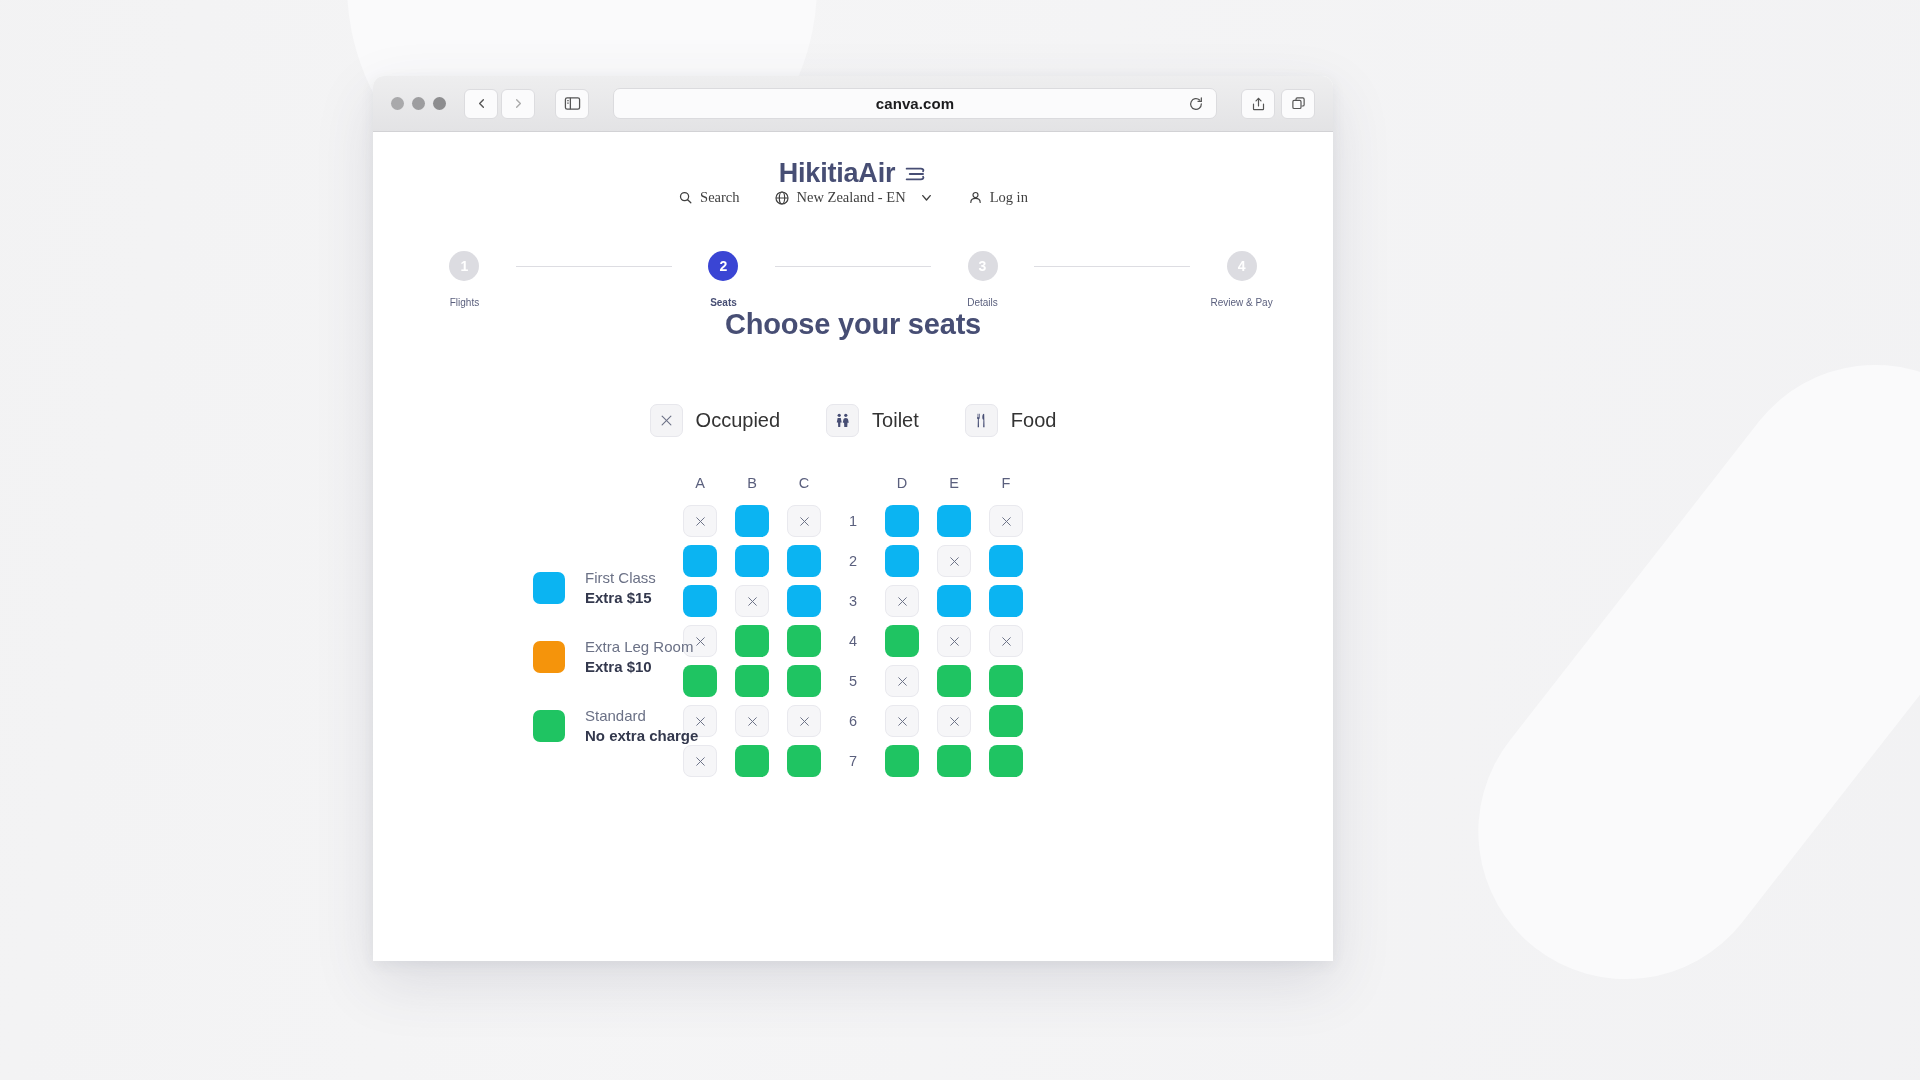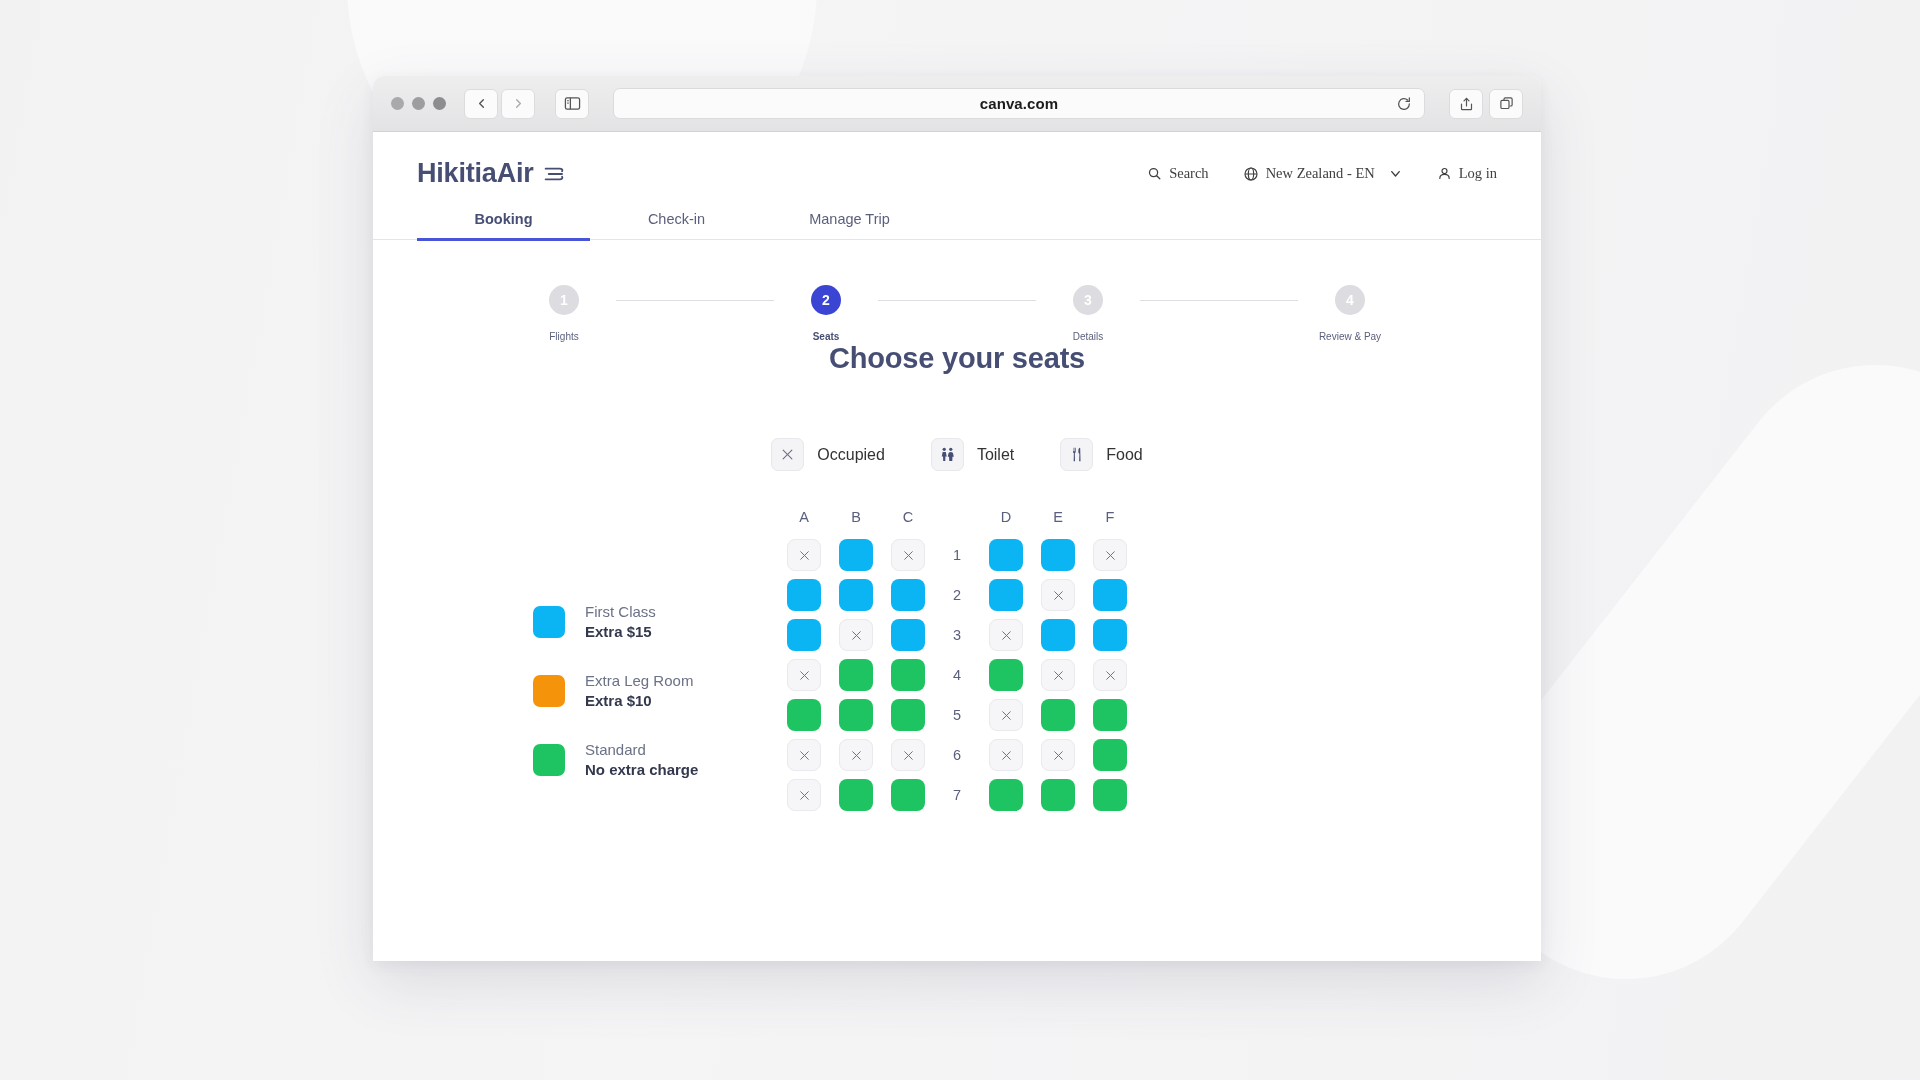--- a/index.html
+++ b/index.html
@@ -48,21 +48,21 @@
     height: 1080px;
     background: linear-gradient(100deg, #f2f2f3 0%, #f6f6f7 38%, #f1f1f3 100%);
     opacity: .55;
   }
 
   
   .browser {
     position: absolute;
     left: 373px;
     top: 76px;
-    width: 1168px;
+    width: 960px;
     height: 885px;
     border-radius: 11px 11px 0 0;
     background: #ffffff;
     box-shadow: 0 22px 60px rgba(60,64,90,.13), 0 4px 14px rgba(60,64,90,.07);
     overflow: hidden;
   }
 
   .chrome {
     height: 56px;
     background: linear-gradient(#eeeeef, #e3e3e5);
@@ -114,20 +114,21 @@
   .rightbtns { display: flex; gap: 6px; }
 
   
   .site { background: #fff; height: 829px; position: relative; }
 
   .sitehead {
     display: flex;
     align-items: center;
     padding: 26px 44px 0 44px;
     justify-content: space-between;
+    flex-direction: column;
   }
   .logo {
     display: flex;
     align-items: center;
     gap: 9px;
     font-size: 27px;
     font-weight: bold;
     color: #474e74;
     letter-spacing: -.2px;
   }
@@ -203,21 +204,21 @@
     margin-top: 63px;
   }
   .ilitem { display: flex; align-items: center; gap: 13px; }
   .ilbox {
     width: 33px; height: 33px;
     border-radius: 7px;
     background: #f4f4f6;
     border: 1px solid #e7e7ec;
     display: flex; align-items: center; justify-content: center;
   }
-  .illabel { font-size: 16px; color: #333; }
+  .illabel { font-size: 20px; color: #333; }
 
   
   .maparea {
     position: relative;
     margin-top: 38px;
     display: flex;
     justify-content: center;
   }
 
   .classlegend {
@@ -380,25 +381,20 @@
           <div class="navitem">
             <svg width="15" height="15" viewBox="0 0 24 24" fill="none" stroke="currentColor" stroke-width="1.9" stroke-linecap="round">
               <circle cx="12" cy="8" r="4"></circle>
               <path d="M4.5 20c0-4 3.4-6.5 7.5-6.5s7.5 2.5 7.5 6.5"></path>
             </svg>
             <span>Log in</span>
           </div>
         </div>
       </div>
 
-      <div class="tabs">
-        <div class="tab active">Booking</div>
-        <div class="tab">Check-in</div>
-        <div class="tab">Manage Trip</div>
-      </div>
 
       <div class="stepper">
         <div class="step">
           <div class="bubble">1</div>
           <div class="slabel">Flights</div>
         </div>
         <div class="connector"></div>
         <div class="step active">
           <div class="bubble">2</div>
           <div class="slabel">Seats</div>

